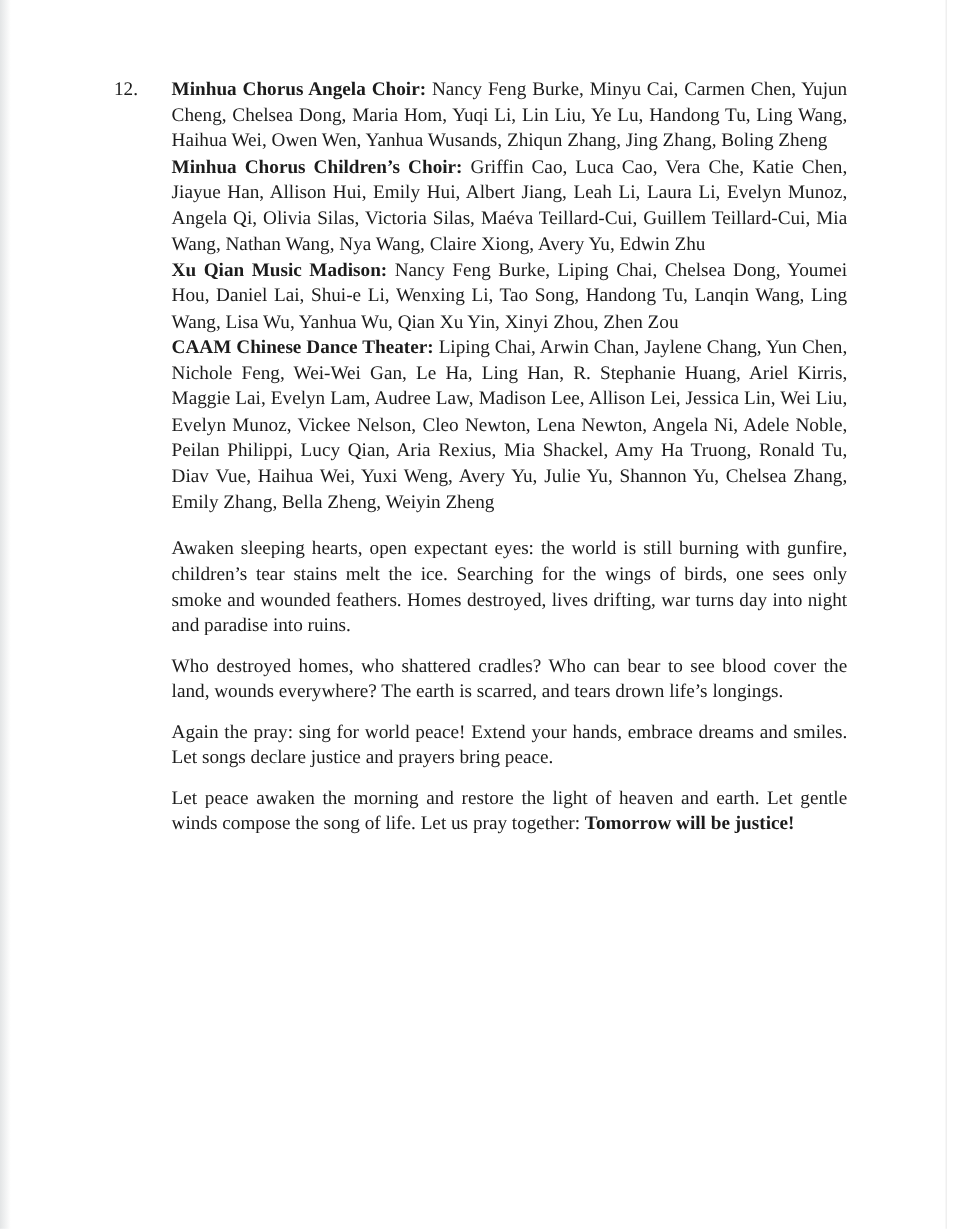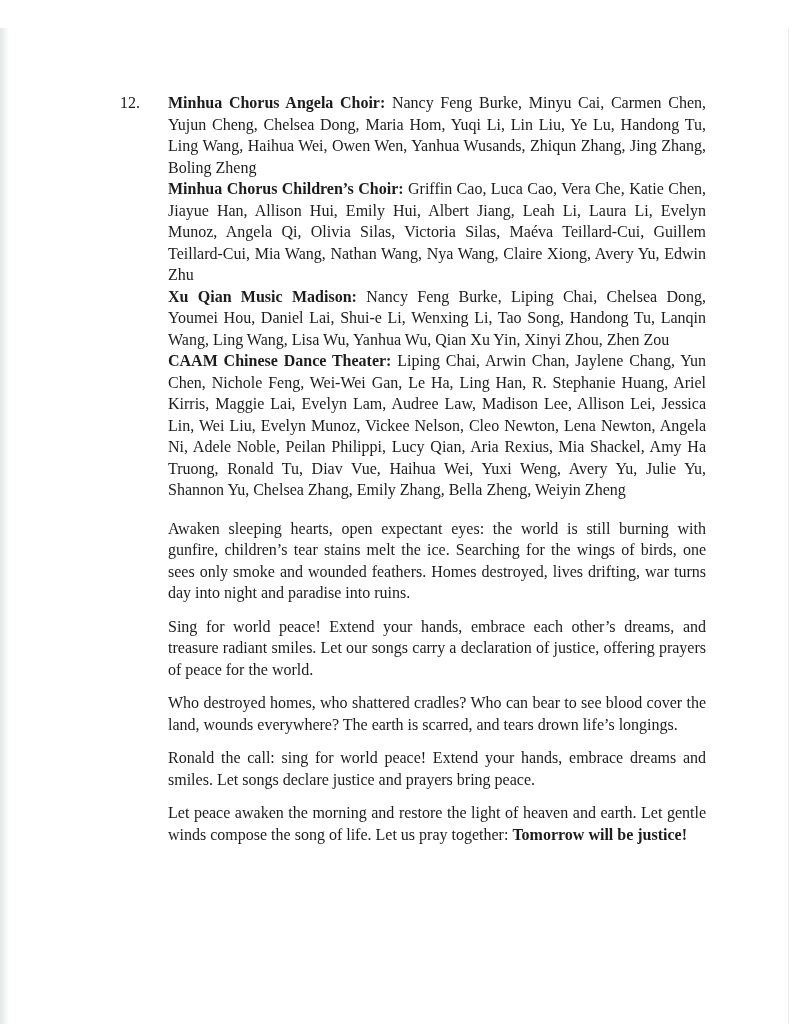--- a/index.html
+++ b/index.html
@@ -32,24 +32,23 @@
   .page::after {
     content: "";
     position: absolute;
     right: 11px; top: 0; bottom: 0;
     width: 1px;
     background: #ececec;
     pointer-events: none;
   }
   .program-item {
     display: flex;
-    padding: 64px 94px 0 120px;
+    padding: 64px 94px 0 95px;
     font-size: 16px;
     line-height: 21.5px;
-    margin-top: 28px;
   }
   .item-number {
     flex: 0 0 48px;
     width: 48px;
   }
   .item-content {
     flex: 1 1 auto;
     min-width: 0;
   }
   .item-title {
@@ -86,20 +85,19 @@
 
       <div class="ensemble-list">
         <p><span class="ensemble-label">Minhua Chorus Angela Choir:</span><span> Nancy Feng Burke, Minyu Cai, Carmen Chen, Yujun Cheng, Chelsea Dong, Maria Hom, Yuqi Li, Lin Liu, Ye Lu, Handong Tu, Ling Wang, Haihua Wei, Owen Wen, Yanhua Wusands, Zhiqun Zhang, Jing Zhang, Boling Zheng</span></p>
         <p><span class="ensemble-label">Minhua Chorus Children’s Choir:</span><span> Griffin Cao, Luca Cao, Vera Che, Katie Chen, Jiayue Han, Allison Hui, Emily Hui, Albert Jiang, Leah Li, Laura Li, Evelyn Munoz, Angela Qi, Olivia Silas, Victoria Silas, Maéva Teillard-Cui, Guillem Teillard-Cui, Mia Wang, Nathan Wang, Nya Wang, Claire Xiong, Avery Yu, Edwin Zhu</span></p>
         <p><span class="ensemble-label">Xu Qian Music Madison:</span><span> Nancy Feng Burke, Liping Chai, Chelsea Dong, Youmei Hou, Daniel Lai, Shui-e Li, Wenxing Li, Tao Song, Handong Tu, Lanqin Wang, Ling Wang, Lisa Wu, Yanhua Wu, Qian Xu Yin, Xinyi Zhou, Zhen Zou</span></p>
         <p><span class="ensemble-label">CAAM Chinese Dance Theater:</span><span> Liping Chai, Arwin Chan, Jaylene Chang, Yun Chen, Nichole Feng, Wei-Wei Gan, Le Ha, Ling Han, R. Stephanie Huang, Ariel Kirris, Maggie Lai, Evelyn Lam, Audree Law, Madison Lee, Allison Lei, Jessica Lin, Wei Liu, Evelyn Munoz, Vickee Nelson, Cleo Newton, Lena Newton, Angela Ni, Adele Noble, Peilan Philippi, Lucy Qian, Aria Rexius, Mia Shackel, Amy Ha Truong, Ronald Tu, Diav Vue, Haihua Wei, Yuxi Weng, Avery Yu, Julie Yu, Shannon Yu, Chelsea Zhang, Emily Zhang, Bella Zheng, Weiyin Zheng</span></p>
       </div>
 
       <div class="lyrics">
         <p>Awaken sleeping hearts, open expectant eyes: the world is still burning with gunfire, children’s tear stains melt the ice. Searching for the wings of birds, one sees only smoke and wounded feathers. Homes destroyed, lives drifting, war turns day into night and paradise into ruins.</p>
-        <p>Sing for world peace! Extend your hands, embrace each other’s dreams, and treasure radiant smiles. Let our songs carry a declaration of justice, offering prayers of peace for the world.</p>
         <p>Who destroyed homes, who shattered cradles? Who can bear to see blood cover the land, wounds everywhere? The earth is scarred, and tears drown life’s longings.</p>
-        <p>Ronald the call: sing for world peace! Extend your hands, embrace dreams and smiles. Let songs declare justice and prayers bring peace.</p>
+        <p>Again the pray: sing for world peace! Extend your hands, embrace dreams and smiles. Let songs declare justice and prayers bring peace.</p>
         <p><span>Let peace awaken the morning and restore the light of heaven and earth. Let gentle winds compose the song of life. Let us pray together: </span><span class="bold-tail">Tomorrow will be justice!</span></p>
       </div>
     </div>
   </div>
 </div>
 
 </body></html>

